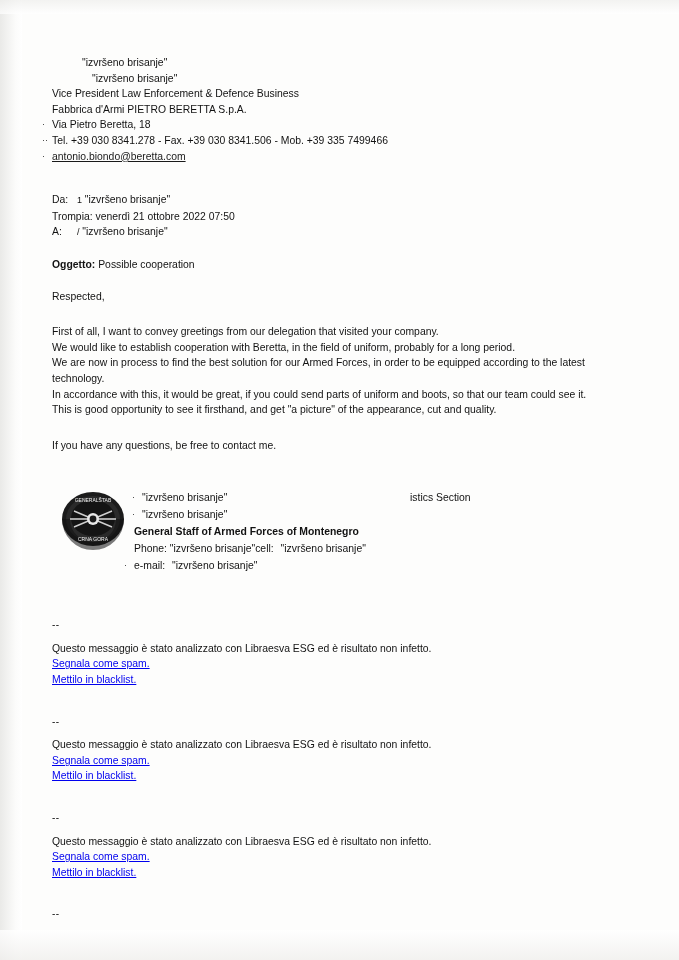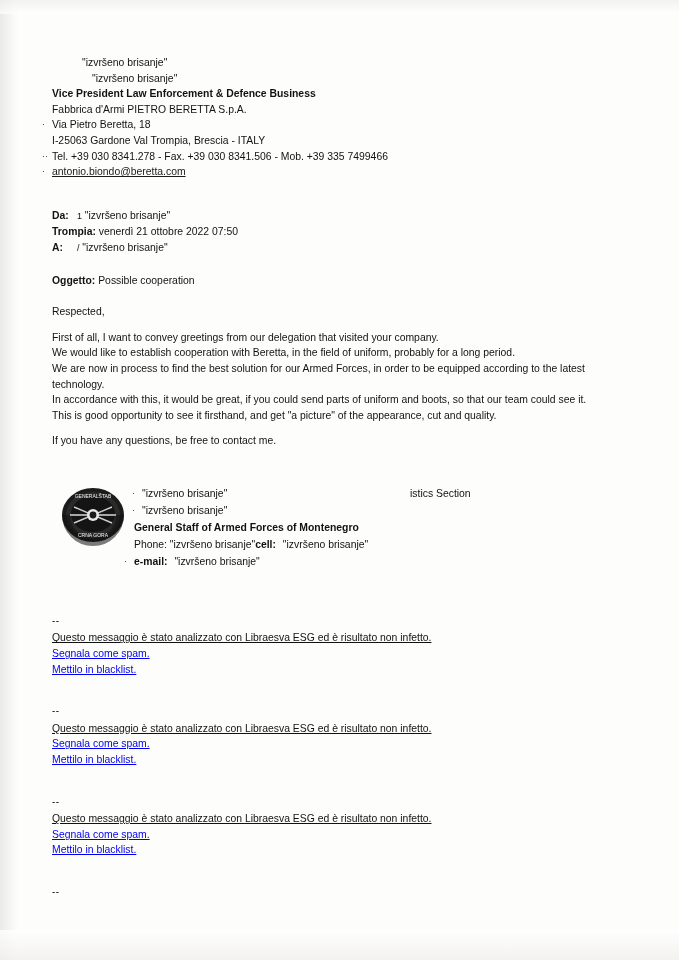--- a/index.html
+++ b/index.html
@@ -53,21 +53,21 @@
     line-height: 15.6px;
   }
 
   .redact {
     font-style: normal;
   }
 
   .hdr-redact-1 { margin-left: 30px; }
   .hdr-redact-2 { margin-left: 40px; }
 
-  .bold { font-weight: bold; }
+  .bold { font-weight: normal; }
 
   .block-header { margin-bottom: 0px; }
   .block-header div { white-space: nowrap; }
 
   .dash-marker {
     position: absolute;
     left: -10px;
     font-size: 9px;
     color: #333;
   }
@@ -75,32 +75,32 @@
 
   .email-link {
     text-decoration: underline;
     color: #1a1a1a;
   }
 
   .meta {
     margin-top: 28px;
   }
   .meta-row { white-space: nowrap; }
-  .meta-label { font-weight: bold; display: inline-block; }
+  .meta-label { font-weight: normal; display: inline-block; }
   .meta-da-label { width: 22px; }
   .meta-inviato-label { }
   .meta-a-label { width: 22px; }
   .slash { font-size: 9px; }
 
   .subject { margin-top: 16px; font-weight: bold; }
   .subject .subj-val { font-weight: normal; }
 
   .salutation { margin-top: 16px; }
 
-  .body-para { margin-top: 10px; }
+  .body-para { margin-top: 20px; }
   .body-para p { margin: 0; }
 
   .regards { margin-top: 16px; }
 
   
   .sig {
     margin-top: 36px;
     position: relative;
     min-height: 86px;
   }
@@ -126,21 +126,21 @@
   .sig-name { font-weight: bold; }
   .sig-phone-label { font-weight: normal; }
   .sig-phone-cell { margin-left: 4px; }
 
   
   .footer {
     margin-top: 42px;
   }
   .notice-group { margin-top: 0; }
   .notice-dashes { font-size: 10px; letter-spacing: .5px; }
-  .notice-text { margin-top: 2px; text-decoration: underline; }
+  .notice-text { margin-top: 8px; }
   .notice-link {
     text-decoration: underline;
     display: block;
   }
   .gap { height: 26px; }
 </style>
 </head>
 <body>
 
 <div class="page">
@@ -152,21 +152,20 @@
 
     <div class="block-header">
       <div class="hdr-redact-1 redact">"izvršeno brisanje"</div>
       <div class="hdr-redact-2 redact">"izvršeno brisanje"</div>
       <div class="bold">Vice President Law Enforcement &amp; Defence Business</div>
       <div>Fabbrica d'Armi PIETRO BERETTA S.p.A.</div>
       <div class="rel">
         <span class="dash-marker">·</span>
         <span>Via Pietro Beretta, 18</span>
       </div>
-      <div>I-25063 Gardone Val Trompia, Brescia - ITALY</div>
       <div class="rel">
         <span class="dash-marker">··</span>
         <span>Tel. +39 030 8341.278 - Fax. +39 030 8341.506 - Mob. +39 335 7499466</span>
       </div>
       <div class="rel">
         <span class="dash-marker">·</span>
         <span class="email-link">antonio.biondo@beretta.com</span>
       </div>
     </div>
 

